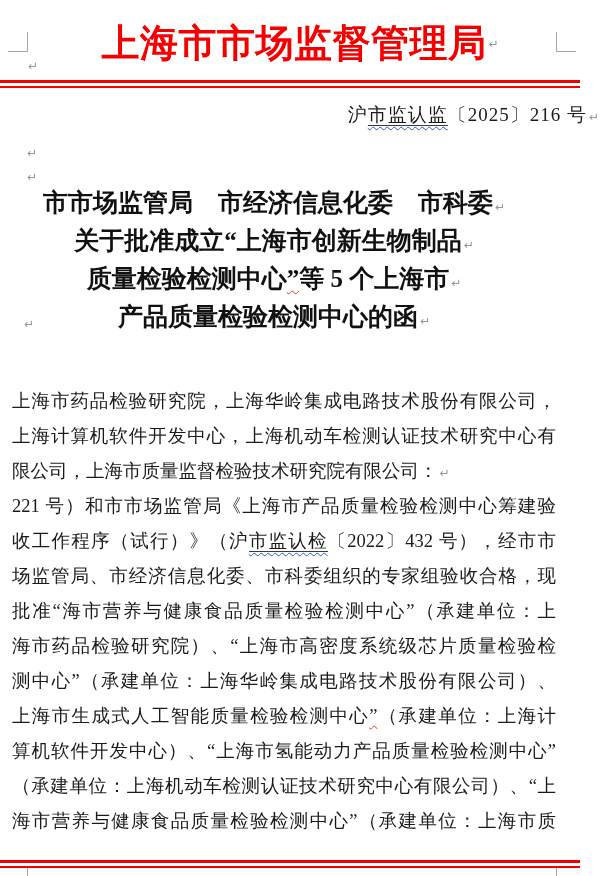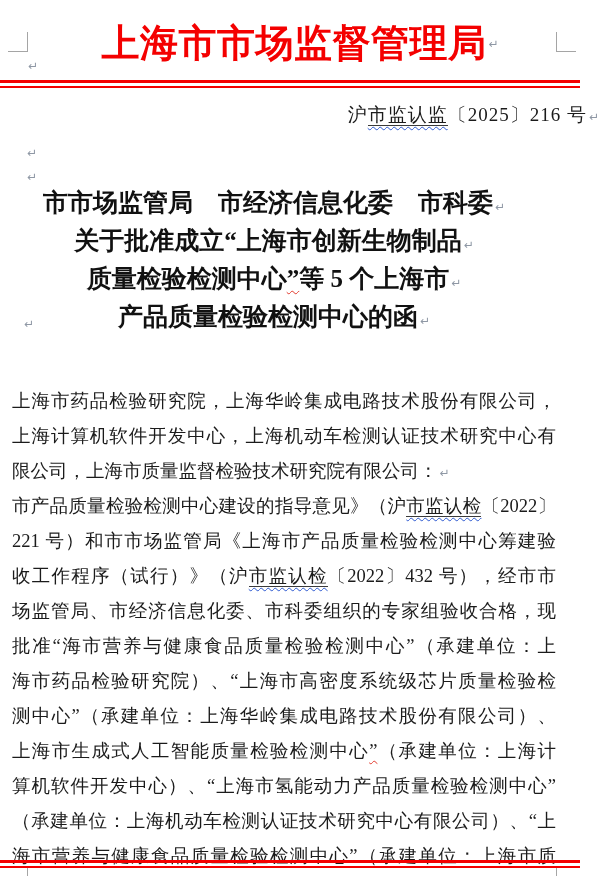--- a/index.html
+++ b/index.html
@@ -90,21 +90,20 @@
       <div class="line"><span>市市场监管局　市经济信息化委　市科委</span><span class="pilcrow">↵</span></div>
       <div class="line"><span>关于批准成立“上海市创新生物制品</span><span class="pilcrow">↵</span></div>
       <div class="line"><span>质量检验检测中心</span><span class="wavy-red">”</span><span>等 5 个上海市</span><span class="pilcrow">↵</span></div>
       <div class="line"><span>产品质量检验检测中心的函</span><span class="pilcrow">↵</span></div>
     </div>
 
   <div class="doc-body">
       <div class="line just"><span>上海市药品检验研究院，上海华岭集成电路技术股份有限公司，</span></div>
       <div class="line just"><span>上海计算机软件开发中心，上海机动车检测认证技术研究中心有</span></div>
       <div class="line"><span>限公司，上海市质量监督检验技术研究院有限公司：</span><span class="pilcrow">↵</span></div>
-      <div class="line just"><span>市产品质量检验检测中心建设的指导意见》（沪</span><span class="u-line wavy-blue">市监认检</span><span>〔2022〕</span></div>
       <div class="line just"><span>221 号）和市市场监管局《上海市产品质量检验检测中心筹建验</span></div>
       <div class="line just"><span>收工作程序（试行）》（沪</span><span class="u-line wavy-blue">市监认检</span><span>〔2022〕432 号），经市市</span></div>
       <div class="line just"><span>场监管局、市经济信息化委、市科委组织的专家组验收合格，现</span></div>
       <div class="line just"><span>批准“海市营养与健康食品质量检验检测中心”（承建单位：上</span></div>
       <div class="line just"><span>海市药品检验研究院）、“上海市高密度系统级芯片质量检验检</span></div>
       <div class="line just"><span>测中心”（承建单位：上海华岭集成电路技术股份有限公司）、</span></div>
       <div class="line just"><span>上海市生成式人工智能质量检验检测中心</span><span class="wavy-red">”</span><span>（承建单位：上海计</span></div>
       <div class="line just"><span>算机软件开发中心）、“上海市氢能动力产品质量检验检测中心”</span></div>
       <div class="line just"><span>（承建单位：上海机动车检测认证技术研究中心有限公司）、“上</span></div>
       <div class="line just"><span>海市营养与健康食品质量检验检测中心”（承建单位：上海市质</span></div>

